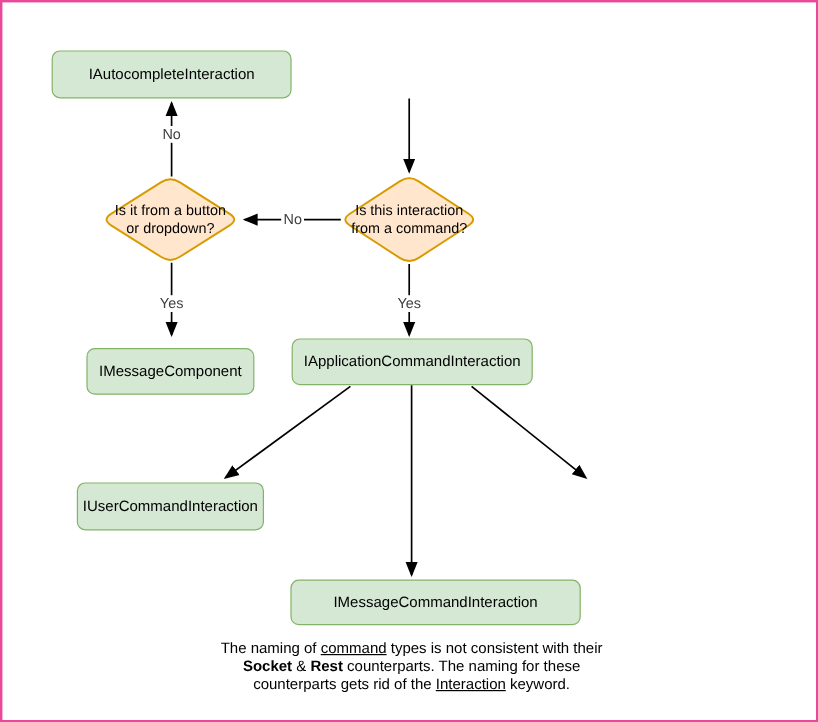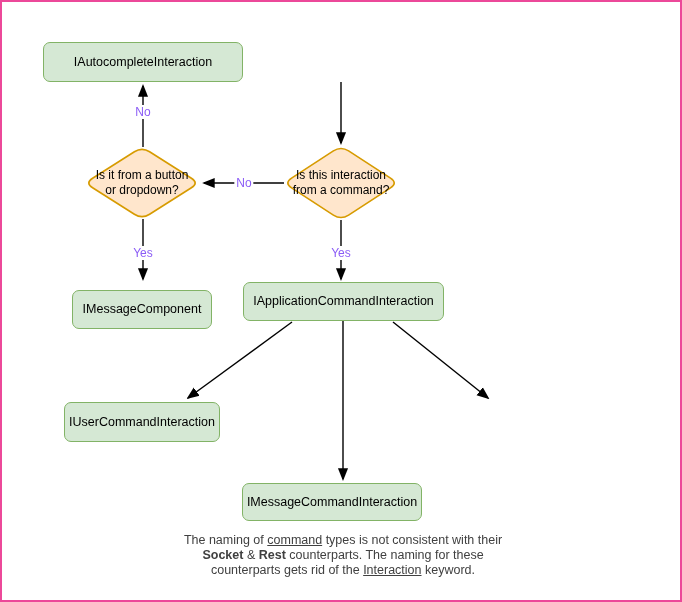--- a/index.html
+++ b/index.html
@@ -40,21 +40,21 @@
     font-size:12.5px;
     color:#000;
     line-height:1.2;
   }
   #node-autocomplete      {left:41px;  top:40px;  width:200px; height:40px;}
   #node-discord           {left:280px; top:40px;  width:118px; height:40px;}
   #node-message-component {left:70px;  top:288px; width:140px; height:39px;}
   #node-app-command       {left:241px; top:280px; width:201px; height:39px;}
   #node-user-command      {left:62px;  top:400px; width:156px; height:40px;}
   #node-slash-command     {left:460px; top:400px; width:158px; height:40px;}
-  #node-message-command   {left:240px; top:481px; width:180px; height:38px;}
+  #node-message-command   {left:240px; top:481px; width:242px; height:38px;}
   .diamond-shape{
     fill:var(--decision-fill,#ffe6cc);
     stroke:var(--decision-border,#d79b00);
     stroke-width:1.6;
   }
   .edge-line{
     stroke:var(--connector,#000);
     stroke-width:1.4;
     fill:none;
   }
@@ -69,37 +69,37 @@
     color:#000;
   }
   #label-decision-left  {left:92px;  top:152px; width:96px;  height:58px;}
   #label-decision-right {left:282px; top:152px; width:114px; height:58px;}
   .edge-label{
     position:absolute;
     transform:translate(-50%,-50%);
     background:var(--canvas-bg,#fff);
     padding:0 2px;
     font-size:12px;
-    color:#8b5cf6;
+    color:#404040;
     white-space:nowrap;
   }
   #lbl-no-top    {left:141px; top:110px;}
   #lbl-no-mid    {left:242px; top:181px;}
   #lbl-yes-left  {left:141px; top:251px;}
   #lbl-yes-right {left:339px; top:251px;}
   .note{
     position:absolute;
     left:341px;
     top:531px;
     transform:translateX(-50%);
     width:420px;
     text-align:center;
     font-size:12.5px;
     line-height:15px;
-    color:#404040;
+    color:#000000;
   }
   .note .seg-bold{font-weight:bold;}
   .note .seg-underline{text-decoration:underline;}
 </style>
 </head>
 <body>
 
 <div class="canvas">
 
   <svg class="edges" viewBox="0 0 682 602" xmlns="http://www.w3.org/2000/svg">

